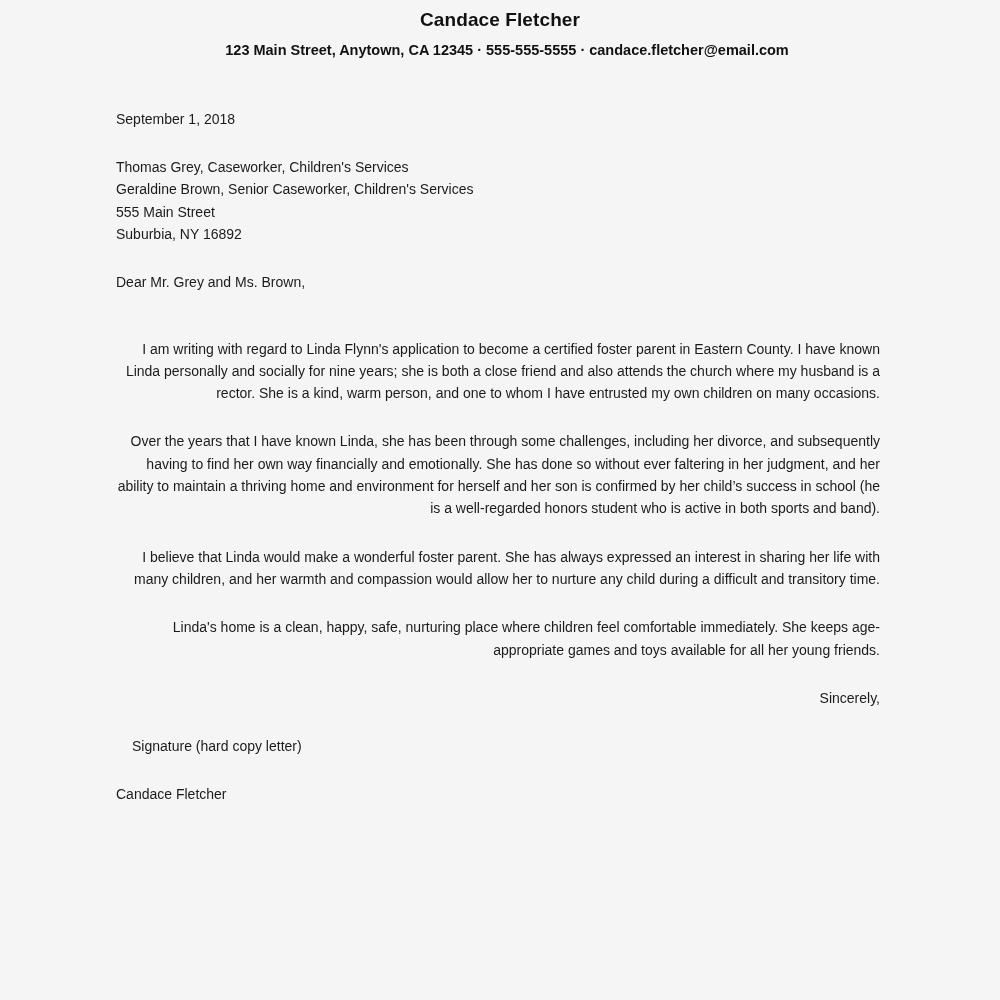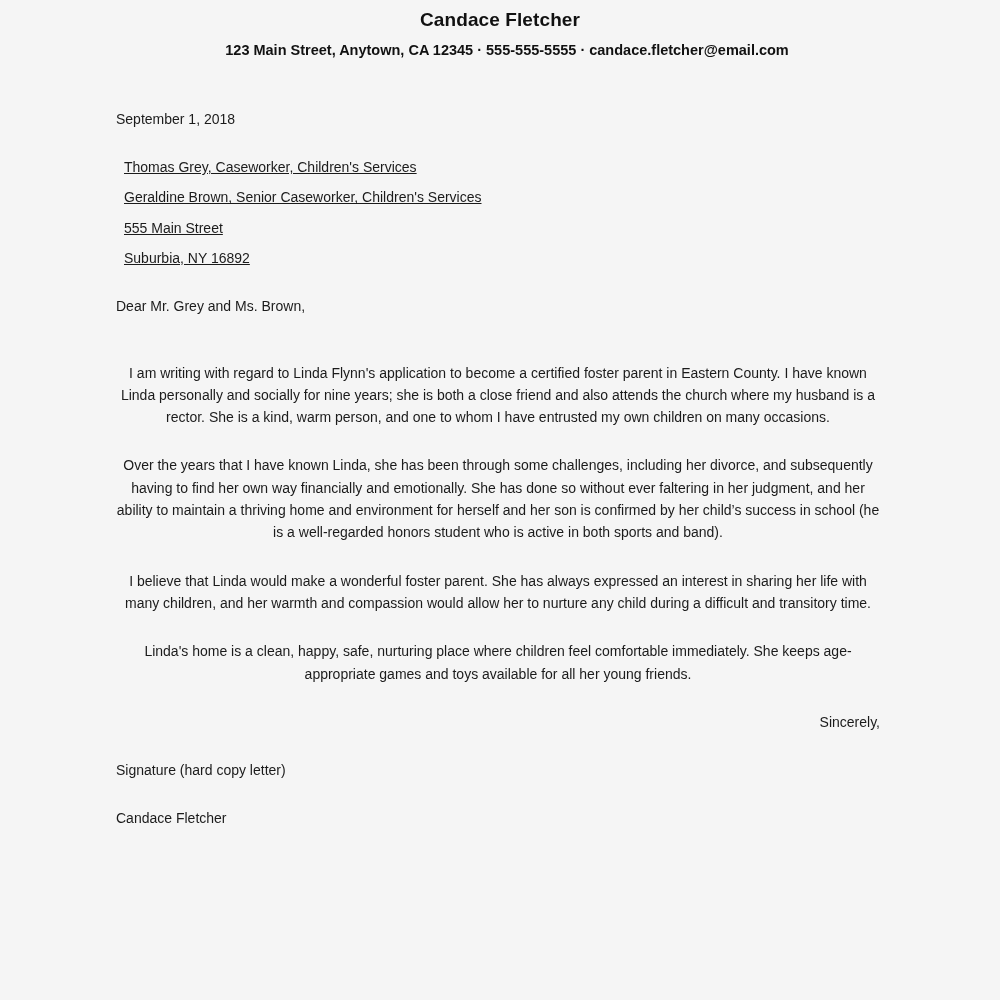--- a/index.html
+++ b/index.html
@@ -50,36 +50,35 @@
     line-height: 22.3px;
     color: #1b1b1b;
   }
   .date {
     margin: 0 0 26px 0;
   }
   .recipient-block {
     margin: 0 0 26px 0;
   }
   .recipient-line {
-    margin: 8px;
-    text-decoration: underline;
+    margin: 0;
   }
   .salutation {
     margin: 0 0 44px 0;
   }
   p.para {
     margin: 0 0 26px 0;
-    text-align: center;
+    text-align: right;
   }
   .closing {
     margin: 0 0 26px 0;
     text-align: right;
   }
   .signature-note {
-    margin: 0 0 26px 0;
+    margin: 0 0 26px 16px;
   }
   .signer {
     margin: 0;
   }
 </style>
 </head>
 <body>
 
 <div class="page">
 

